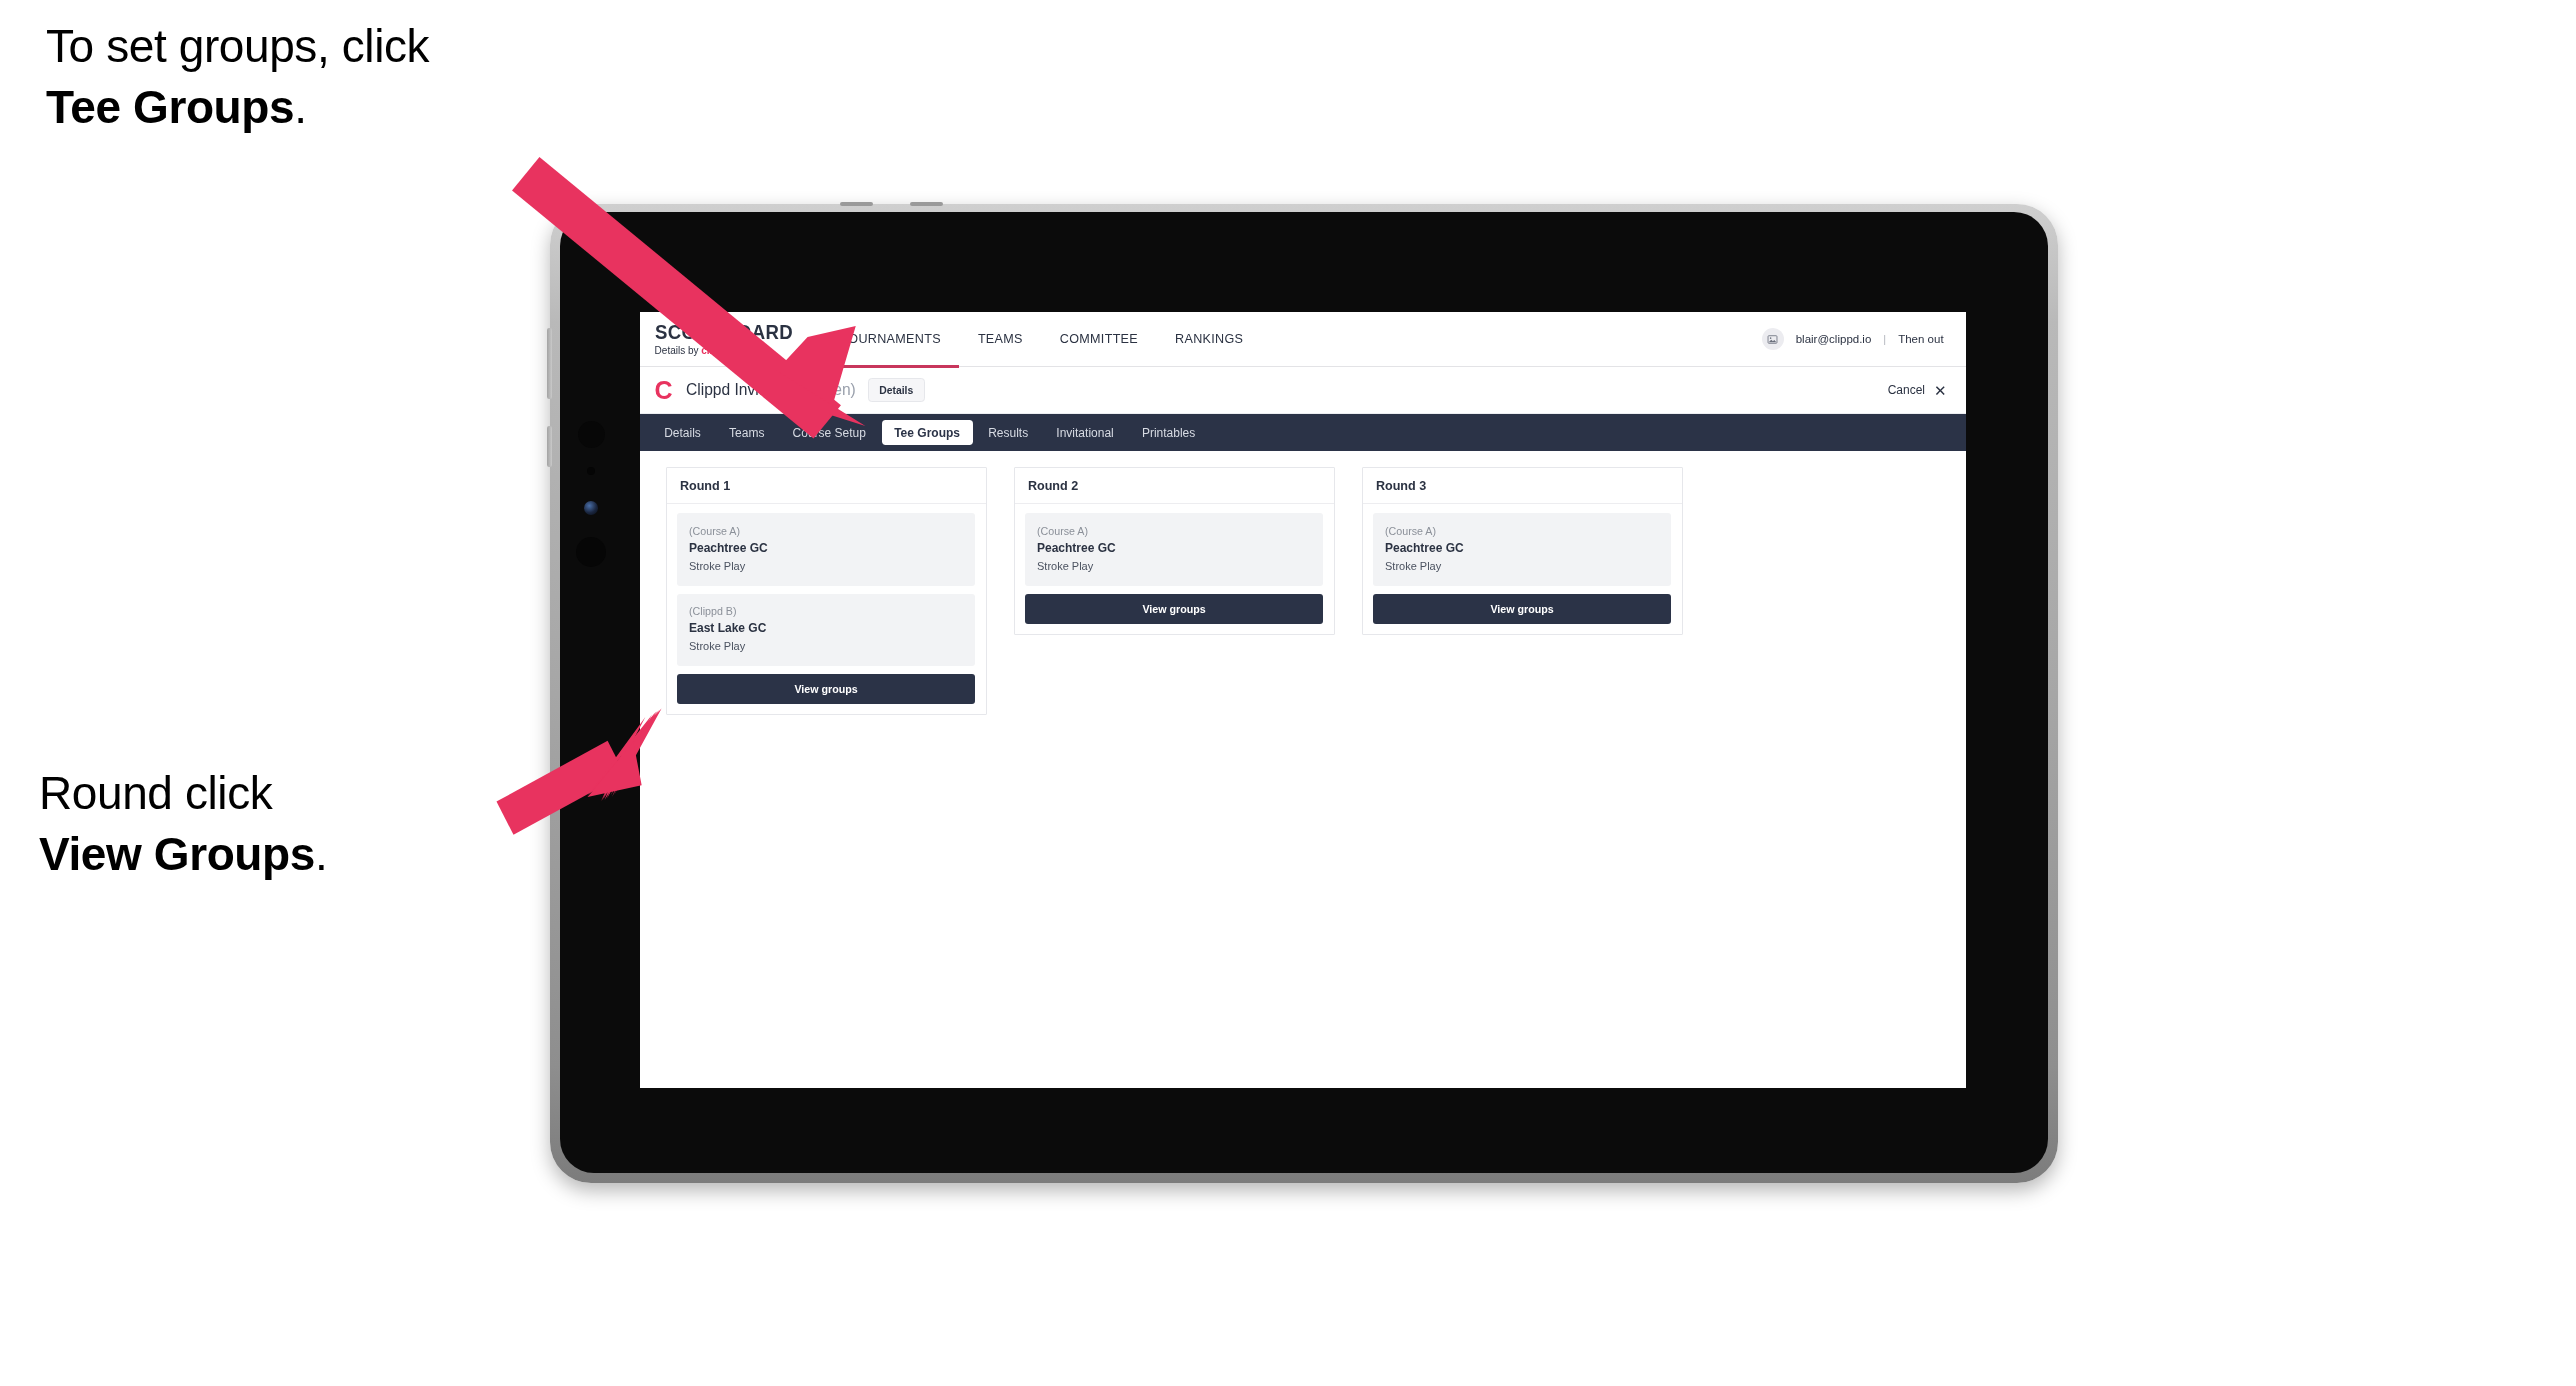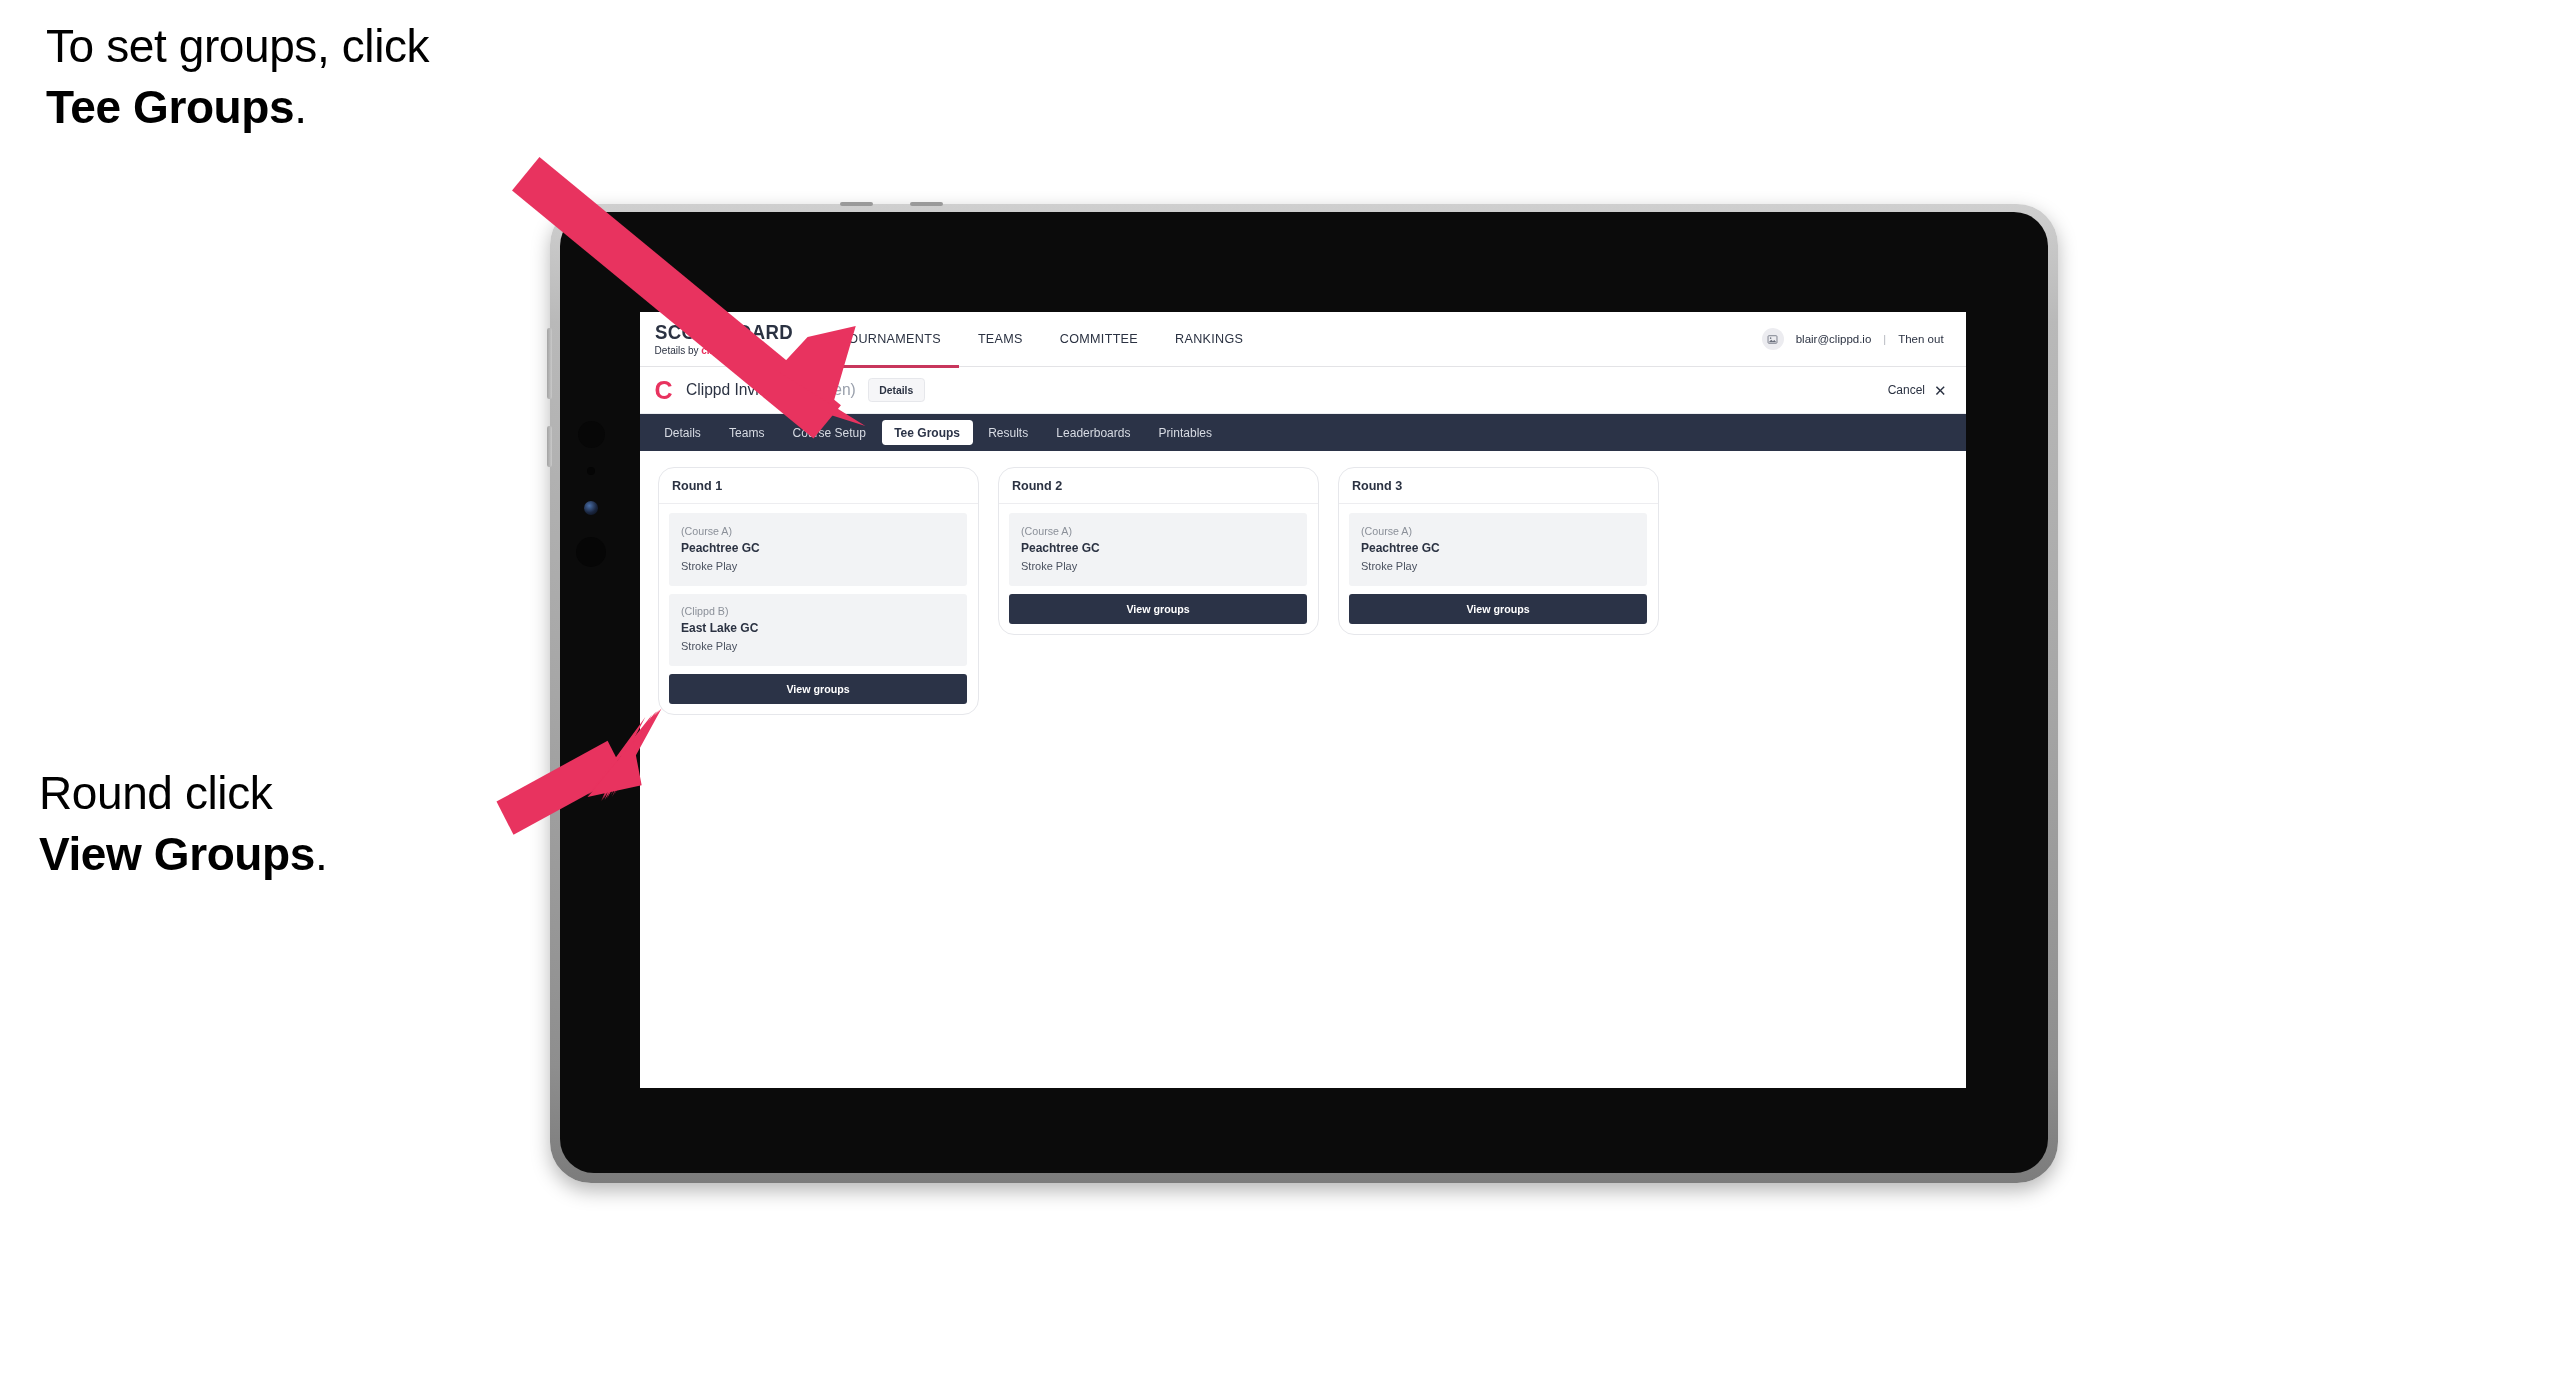--- a/index.html
+++ b/index.html
@@ -242,22 +242,23 @@
     background: #ffffff;
     padding: 16.3px 18px;
     display: flex;
     gap: 19px;
     align-items: flex-start;
   }
   .round-card {
     width: 319px;
     background: #ffffff;
     border: 0.7px solid #e6e7eb;
-    border-radius: 16px;
+    border-radius: 1px;
     overflow: hidden;
+    margin-left: 8px;
   }
   .round-card-head {
     padding: 10.4px 13.3px;
     border-bottom: 0.7px solid #ededf0;
   }
   .round-title {
     font-size: 12.6px;
     font-weight: 700;
     color: #2b3242;
   }
@@ -353,21 +354,21 @@
             <span class="cancel-x">✕</span>
           </div>
         </div>
 
         <div class="tabstrip">
           <div class="tab">Details</div>
           <div class="tab">Teams</div>
           <div class="tab">Course Setup</div>
           <div class="tab active">Tee Groups</div>
           <div class="tab">Results</div>
-          <div class="tab">Leaderboards</div>
+          <div class="tab">Invitational</div>
           <div class="tab">Printables</div>
         </div>
 
         <div class="content">
 
           <div class="round-card">
             <div class="round-card-head">
               <div class="round-title">Round 1</div>
             </div>
             <div class="round-card-body">

